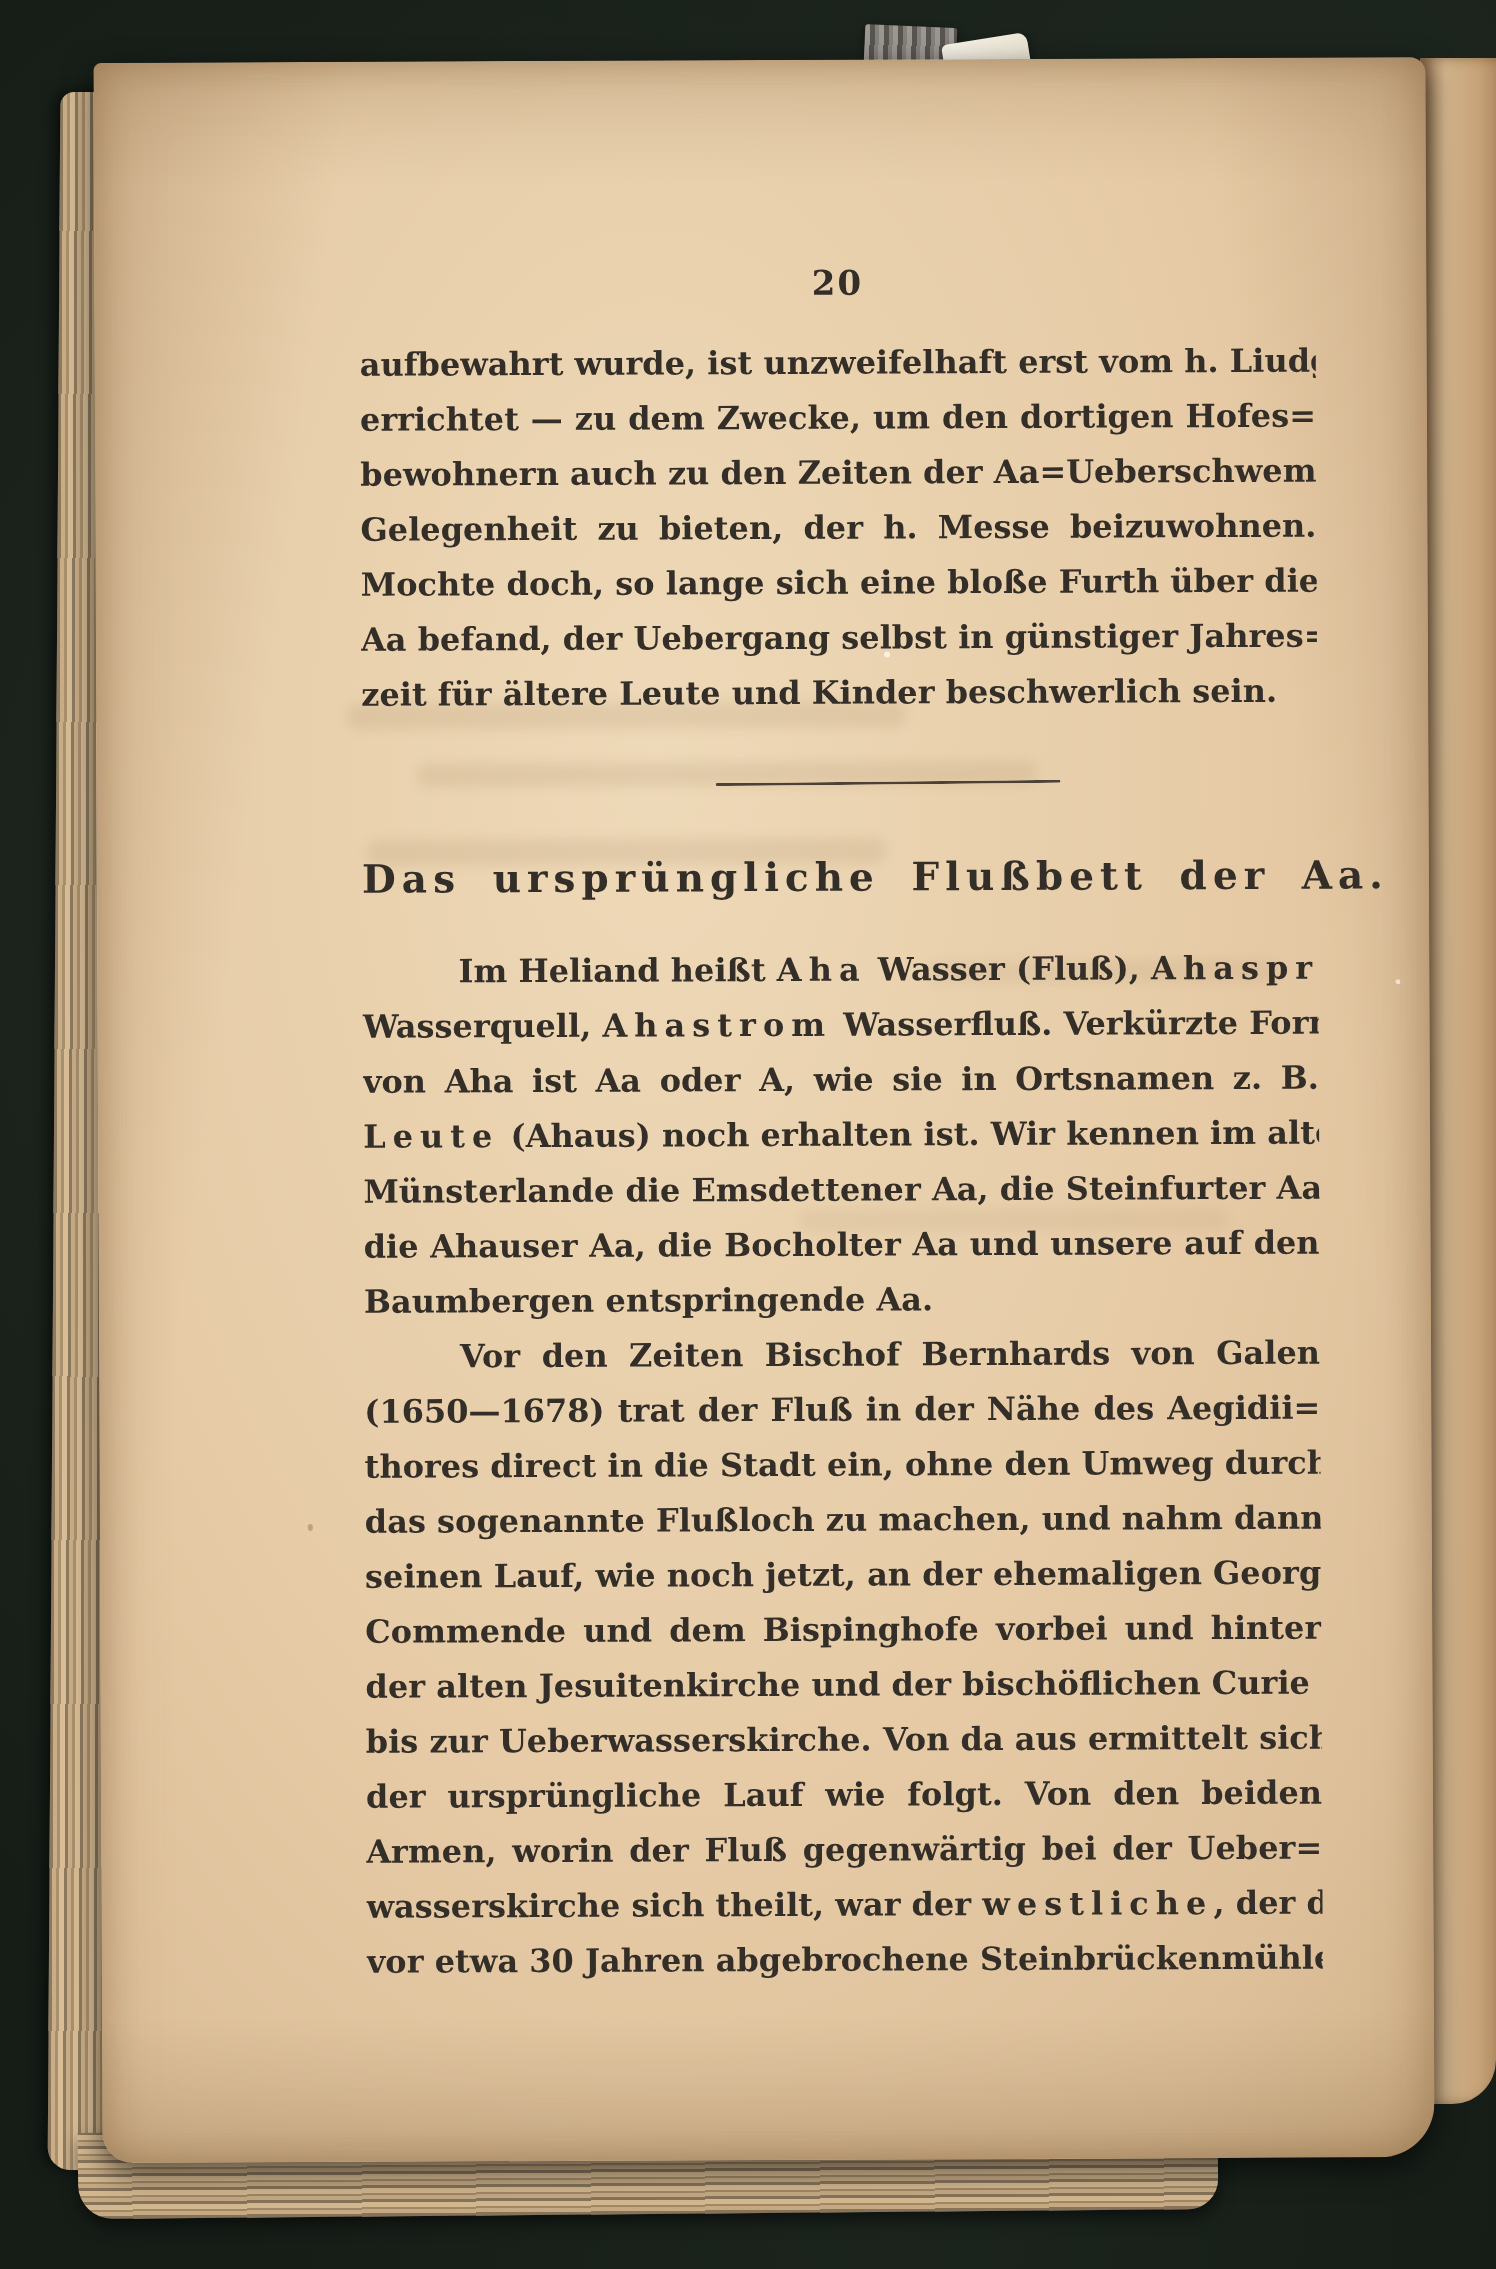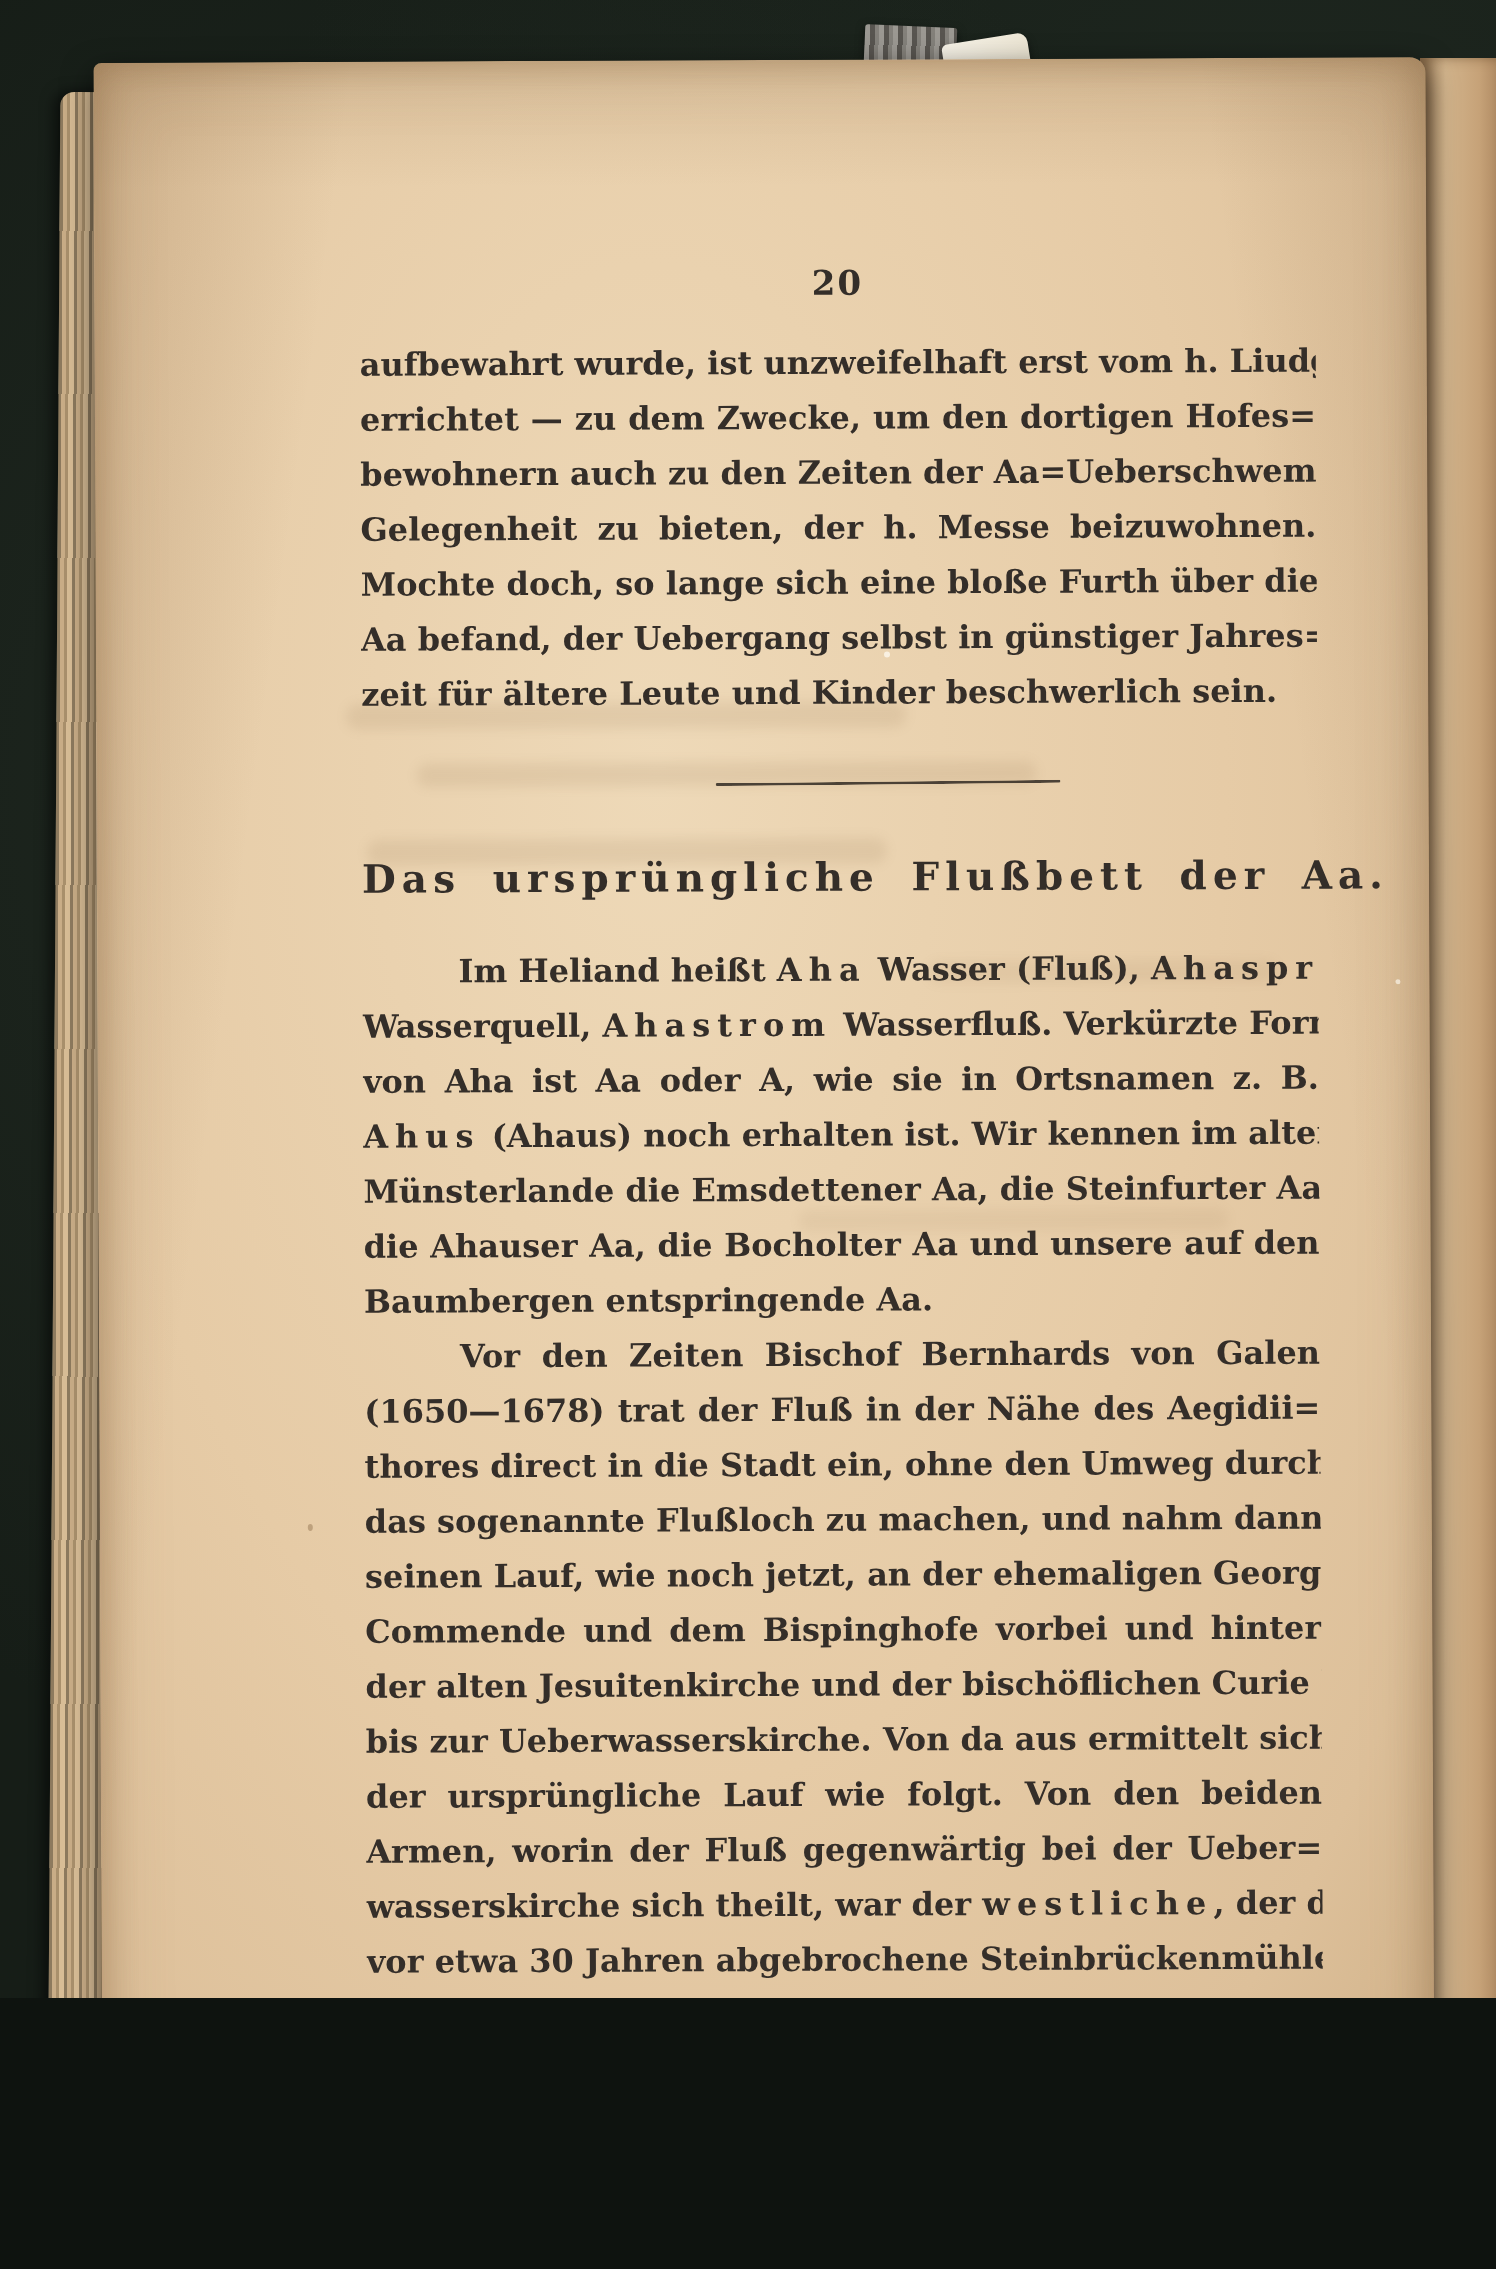--- a/index.html
+++ b/index.html
@@ -1,18 +1,18 @@
 <!DOCTYPE html>
 <html><head>
 <meta charset="utf-8">
 <style>
   html,body{margin:0;padding:0;background:#0e130f;}
   .photo{
     position:relative;
-    width:1496px;height:1998px;
+    width:1496px;height:2269px;
     overflow:hidden;
     font-family:"DejaVu Serif","Liberation Serif",serif;
     background:
       radial-gradient(ellipse at 30% 40%, rgba(60,75,62,.25), rgba(0,0,0,0) 60%),
       radial-gradient(ellipse at 85% 15%, rgba(44,56,46,.35), rgba(0,0,0,0) 55%),
       radial-gradient(ellipse at 60% 95%, rgba(40,52,42,.3), rgba(0,0,0,0) 50%),
       #161d17;
   }
   
   .stack-left{
@@ -144,21 +144,21 @@
           <div class="line">Mochte doch, so lange sich eine bloße Furth über die</div>
           <div class="line">Aa befand, der Uebergang selbst in günstiger Jahres=</div>
           <div class="line natural">zeit für ältere Leute und Kinder beschwerlich sein.</div>
         </div>
       <div class="divider"><span class="rule"></span></div>
       <h2 class="heading">Das ursprüngliche Flußbett der Aa.</h2>
       <div class="para">
           <div class="line indent">Im Heliand heißt <span class="gesperrt">Aha</span> Wasser (Fluß), <span class="gesperrt">Ahaspring</span></div>
           <div class="line">Wasserquell, <span class="gesperrt">Ahastrom</span> Wasserfluß. Verkürzte Form</div>
           <div class="line">von Aha ist Aa oder A, wie sie in Ortsnamen z. B.</div>
-          <div class="line"><span class="gesperrt">Ahus</span> (Ahaus) noch erhalten ist. Wir kennen im alten</div>
+          <div class="line"><span class="gesperrt">Leute</span> (Ahaus) noch erhalten ist. Wir kennen im alten</div>
           <div class="line">Münsterlande die Emsdettener Aa, die Steinfurter Aa,</div>
           <div class="line">die Ahauser Aa, die Bocholter Aa und unsere auf den</div>
           <div class="line natural">Baumbergen entspringende Aa.</div>
         </div>
       <div class="para">
           <div class="line indent">Vor den Zeiten Bischof Bernhards von Galen</div>
           <div class="line">(1650—1678) trat der Fluß in der Nähe des Aegidii=</div>
           <div class="line">thores direct in die Stadt ein, ohne den Umweg durch</div>
           <div class="line">das sogenannte Flußloch zu machen, und nahm dann</div>
           <div class="line">seinen Lauf, wie noch jetzt, an der ehemaligen Georgs=</div>

